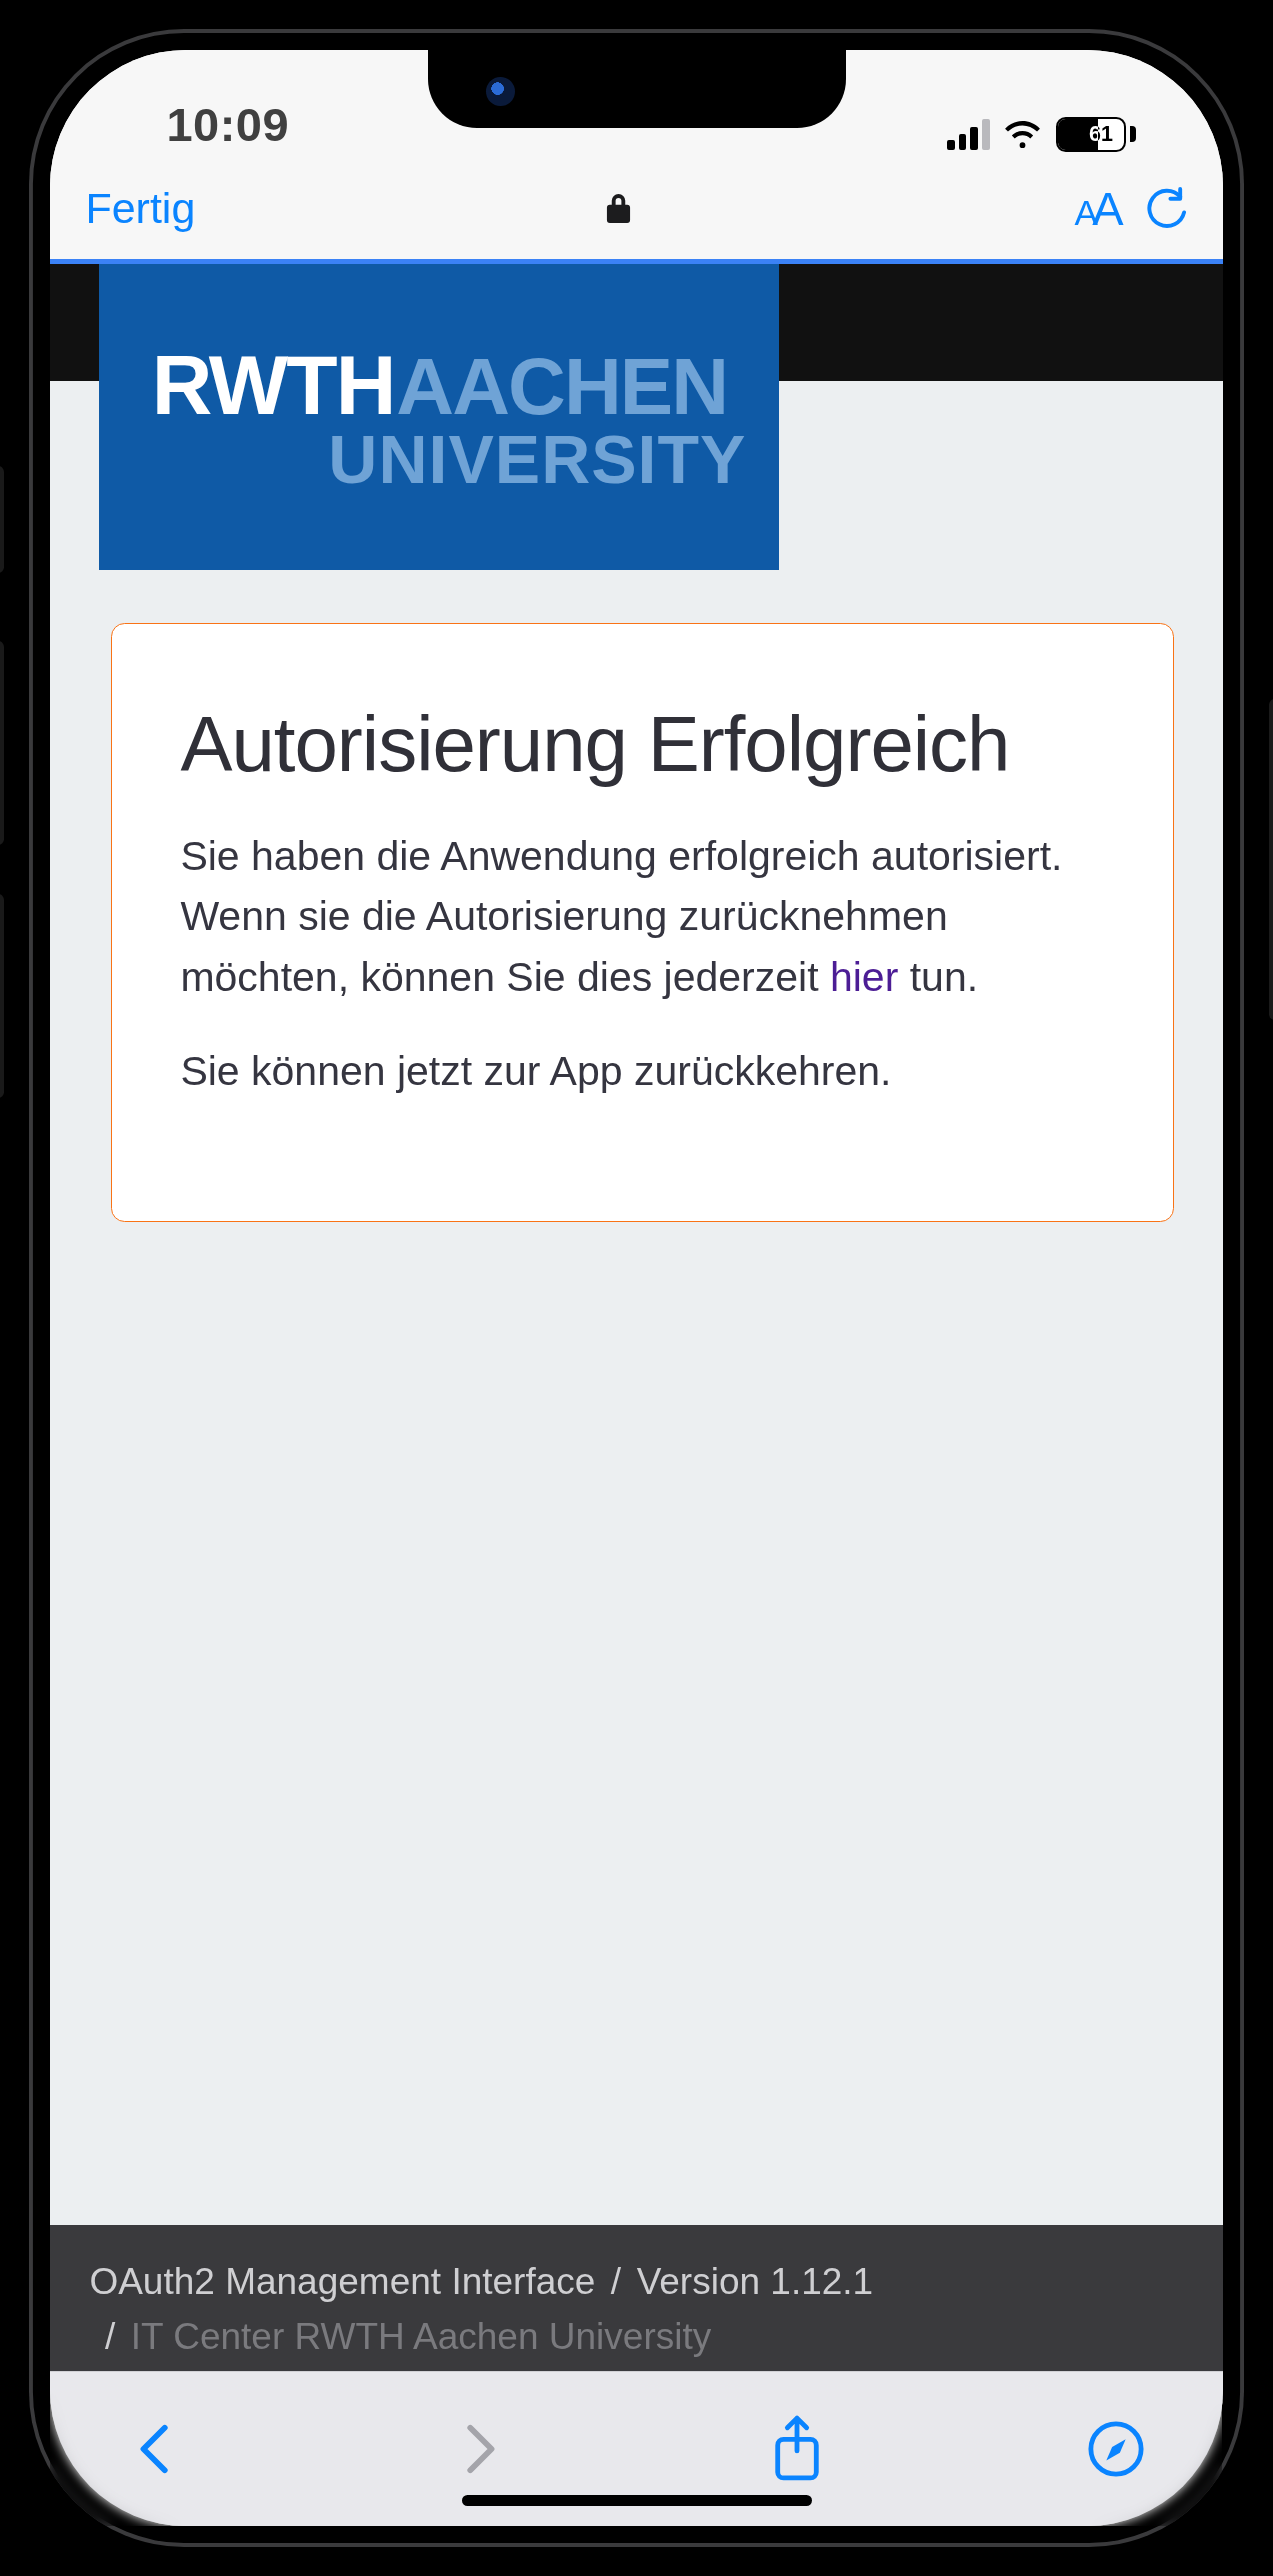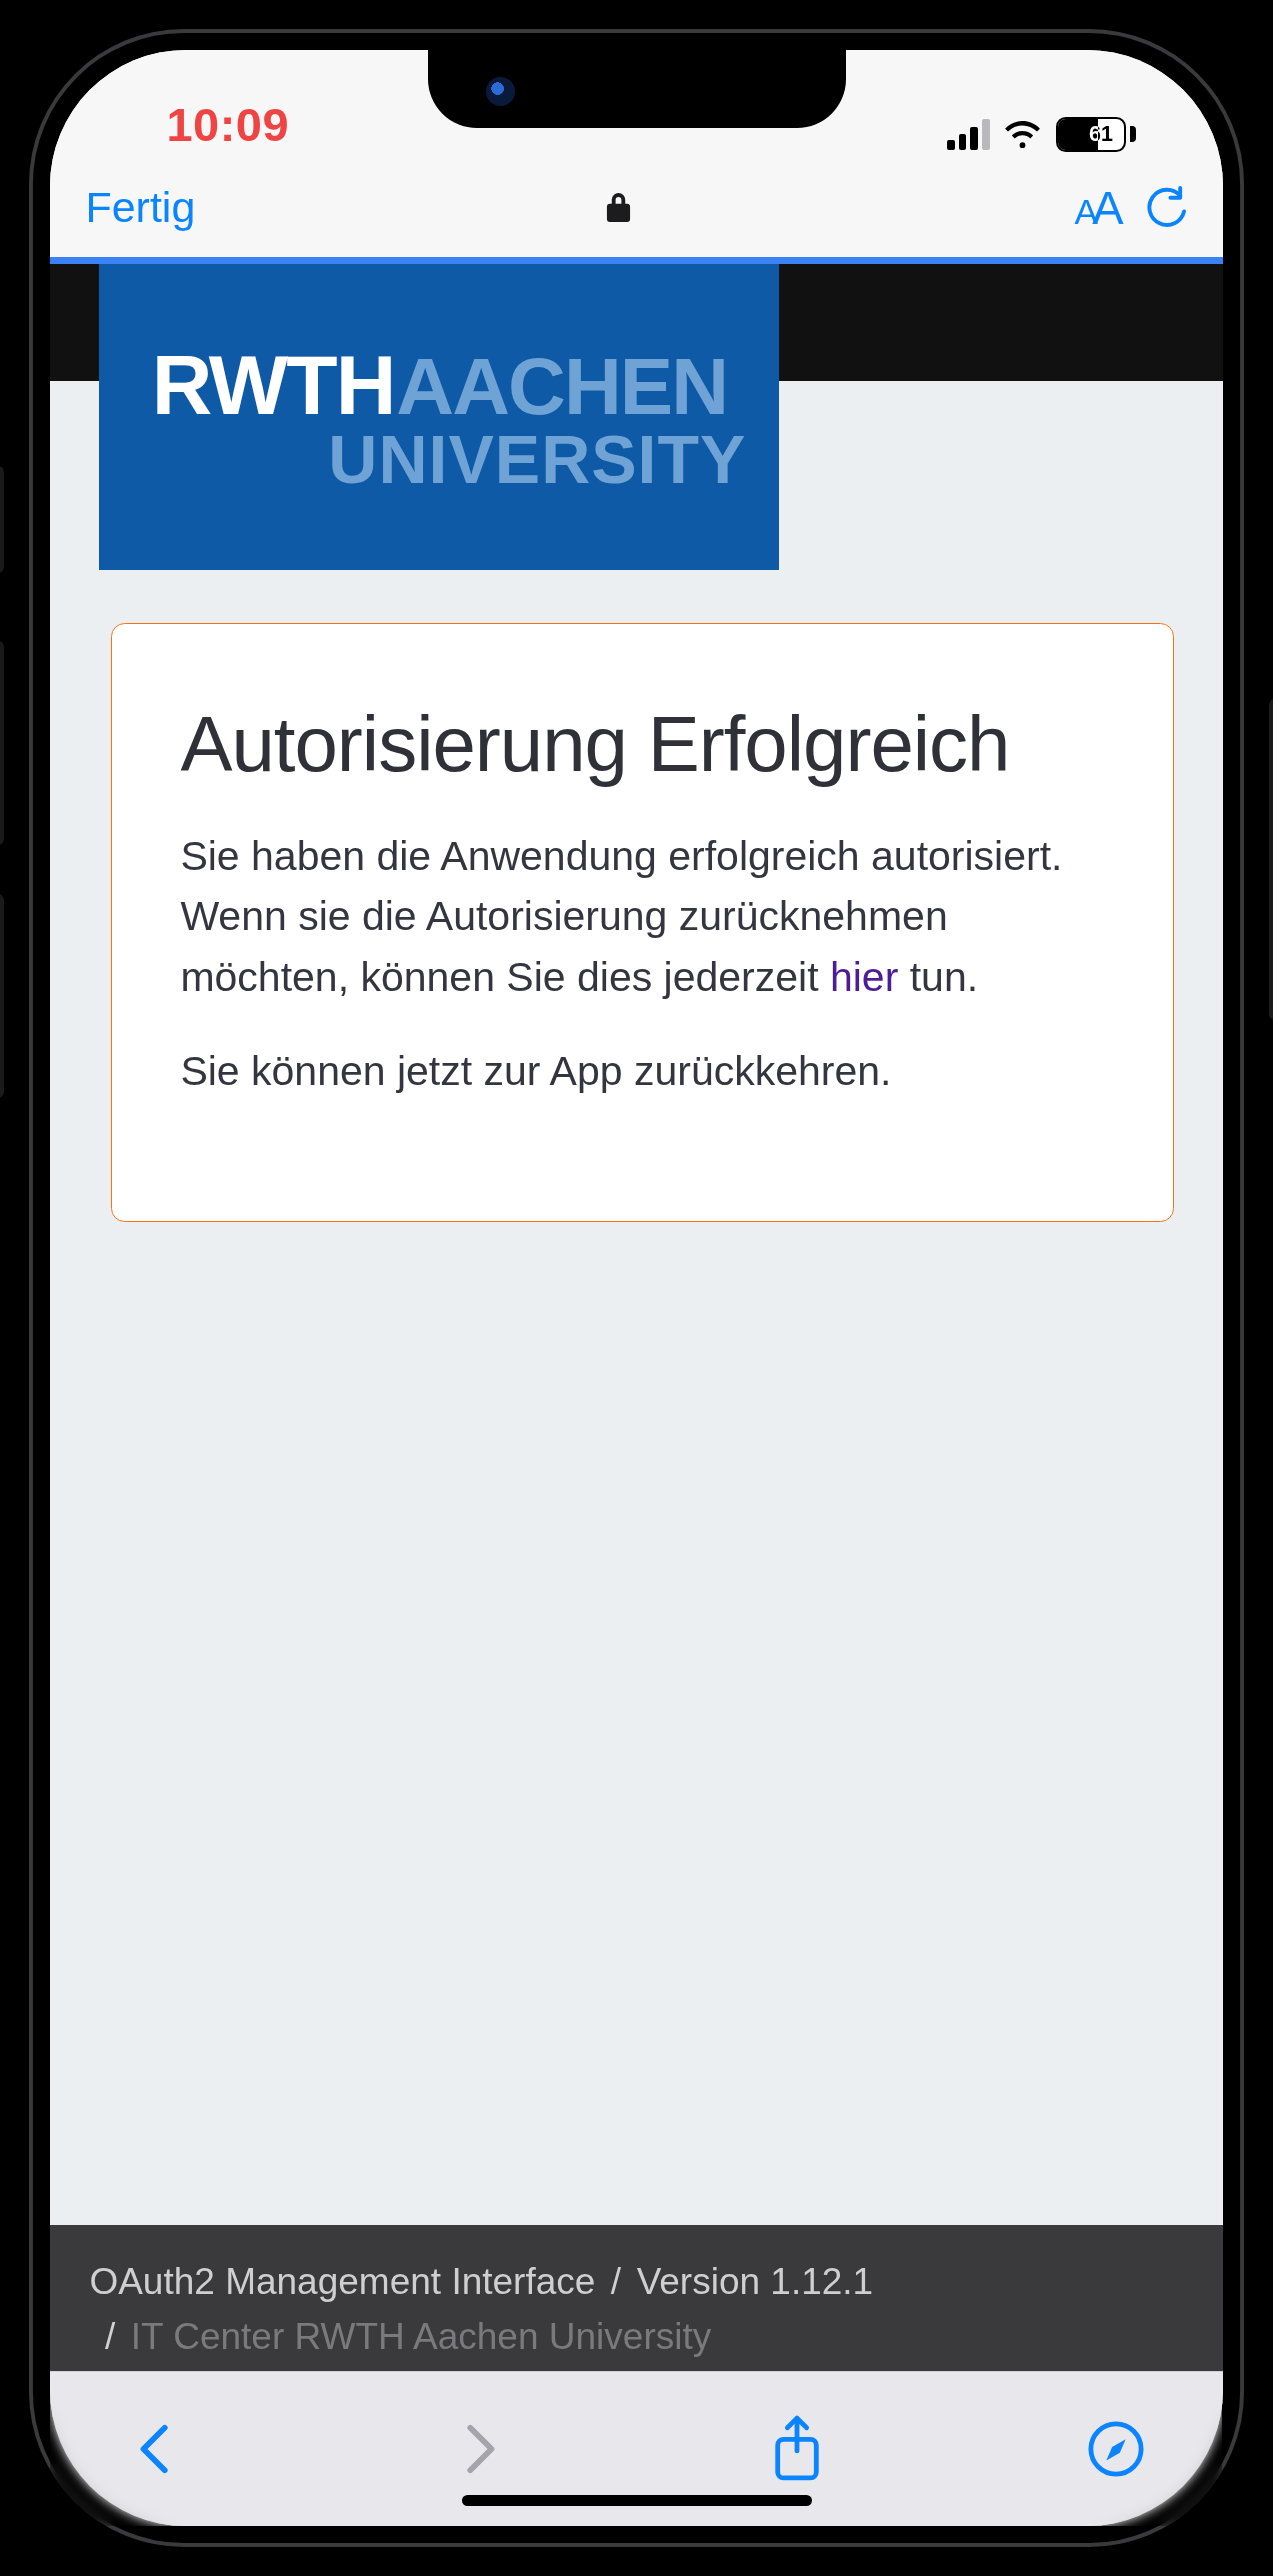--- a/index.html
+++ b/index.html
@@ -87,21 +87,21 @@
     padding: 0 58px 5.8px 58px;
     position: relative;
     z-index: 10;
     background: #f7f7f7;
   }
   .status-time {
     font-size: 47px;
     font-weight: 600;
     letter-spacing: 0.5px;
     padding-left: 58px;
-    color: #ef4444;
+    color: #404040;
   }
   .status-right {
     display: flex;
     align-items: center;
     gap: 13.6px;
     padding-right: 29px;
   }
   .cell-bars { display:flex; align-items:flex-end; gap:3.9px; height:31px;}
   .cell-bars span{ width:7.8px; background:#000; border-radius:1.9px;}
   .cell-bars span:nth-child(1){height:9.7px;}
@@ -128,21 +128,21 @@
   .battery-tip{width:5.8px;height:15.5px;background:#000;border-radius:0 3.9px 3.9px 0;}
 
   
   .browser-bar {
     height: 107px;
     background:#f7f7f7;
     display:flex;
     align-items:center;
     padding:0 35px;
     gap:23px;
-    border-bottom:7px solid #3b82f6;
+    border-bottom:5px solid #3b82f6;
   }
   .tb-done{ color:#0a84ff; font-size:43px; font-weight:400; }
   .url-wrap{
     flex:1; display:flex; align-items:center; justify-content:center; gap:11.7px;
     color:#1c1c1e; font-size:43px; font-weight:500;
     overflow:hidden; white-space:nowrap;
   }
   .lock-icon svg{width:27px;height:33px;display:block;}
   .aa { color:#0a84ff; font-weight:500; font-size:35px; letter-spacing:-1.9px;margin-left:32px;}
   .aa .bigA{font-size:47px; margin-left:-3.9px;}

